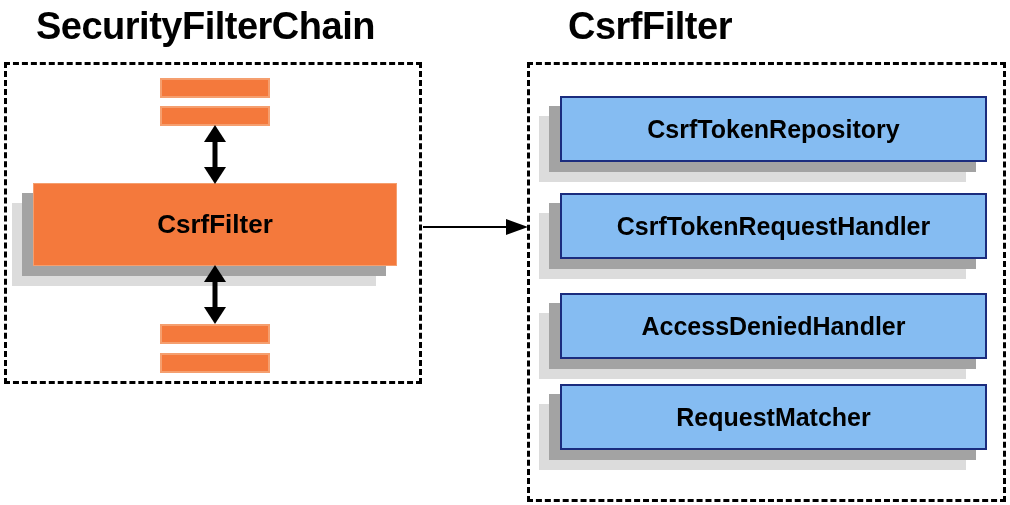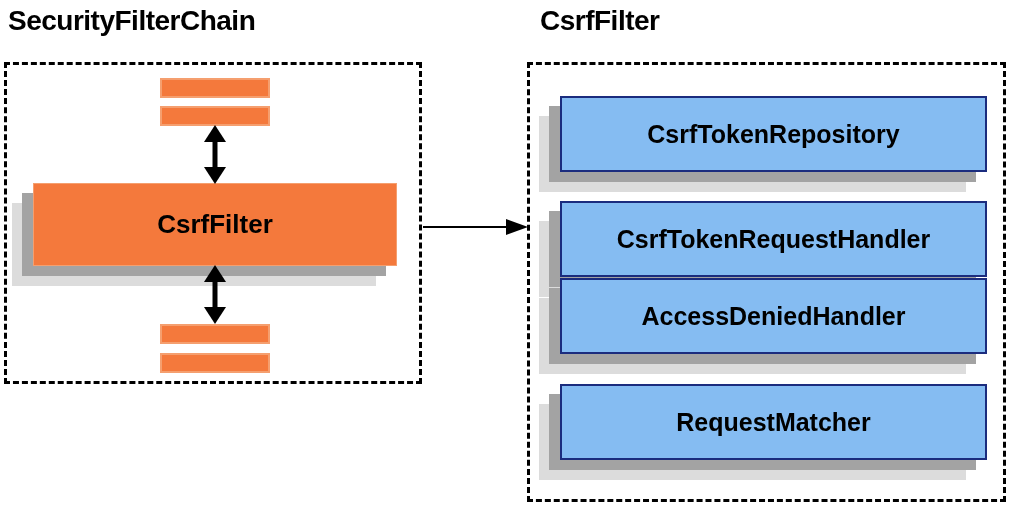--- a/index.html
+++ b/index.html
@@ -20,25 +20,26 @@
     position: relative;
     width: 1010px;
     height: 505px;
     background: var(--bg);
     font-family: "Liberation Sans", sans-serif;
     color: var(--text);
     overflow: hidden;
   }
   .panel-title {
     position: absolute;
-    font-size: 28px;
+    font-size: 38px;
     font-weight: 700;
     letter-spacing: -0.5px;
     color: var(--text);
     white-space: nowrap;
+    margin-left: 28px;
   }
   .title-left  { left: 8px;   top: 5px; }
   .title-right { left: 540px; top: 5px; }
   .dashed-frame {
     position: absolute;
     border: 3px dashed var(--frame);
     background: transparent;
   }
   .frame-left  { left: 4px;   top: 62px; width: 418px; height: 322px; }
   .frame-right { left: 527px; top: 62px; width: 479px; height: 440px; }
@@ -67,34 +68,34 @@
     align-items: center;
     justify-content: center;
     font-size: 26px;
     font-weight: 700;
     z-index: 2;
   }
   .component-box {
     position: absolute;
     left: 560px;
     width: 427px;
-    height: 76px;
+    height: 66px;
     background: var(--blue-fill);
     border: 2px solid var(--blue-border);
     box-shadow: -11px 10px 0 var(--shadow-dark), -21px 20px 0 var(--shadow-light);
     display: flex;
     align-items: center;
     justify-content: center;
     font-size: 25px;
     font-weight: 700;
     z-index: 2;
   }
   .comp-1 { top: 96px;  }
-  .comp-2 { top: 193px; margin-top: 8px; }
-  .comp-3 { top: 278px; }
+  .comp-2 { top: 193px; }
+  .comp-3 { top: 293px; }
   .comp-4 { top: 384px; }
   .arrow-svg { position: absolute; z-index: 3; }
   .v-arrow-1 { left: 202px; top: 125px; }
   .v-arrow-2 { left: 202px; top: 265px; }
   .h-arrow   { left: 421px; top: 217px; }
 </style>
 </head>
 <body>
 
 <div class="stage">

